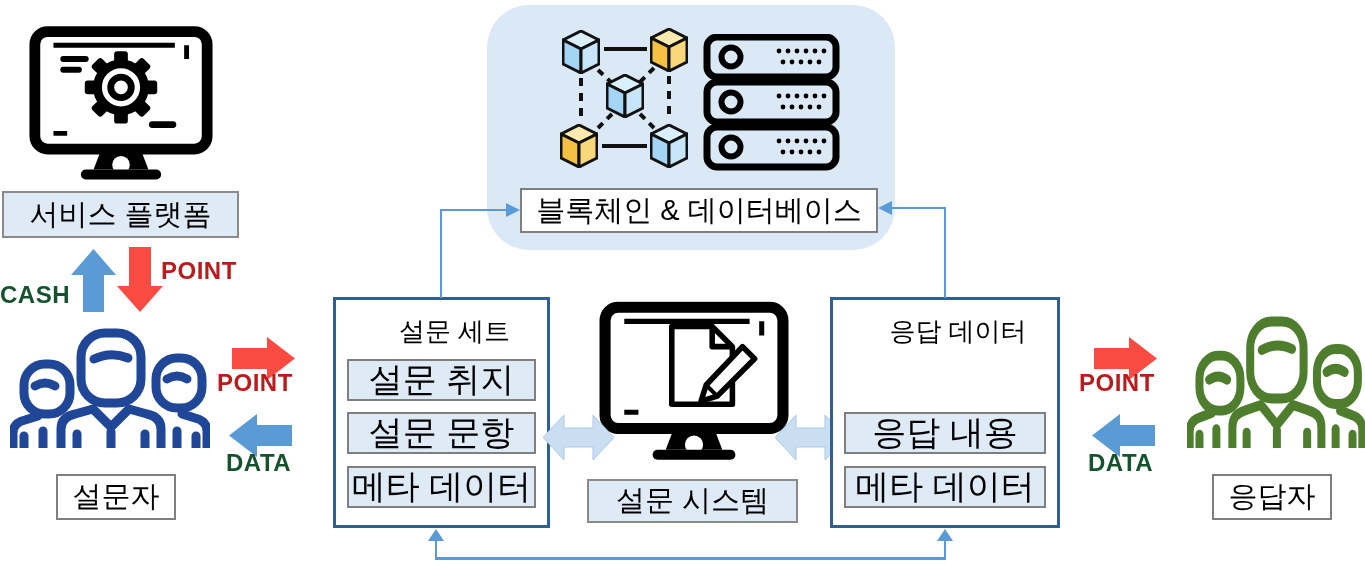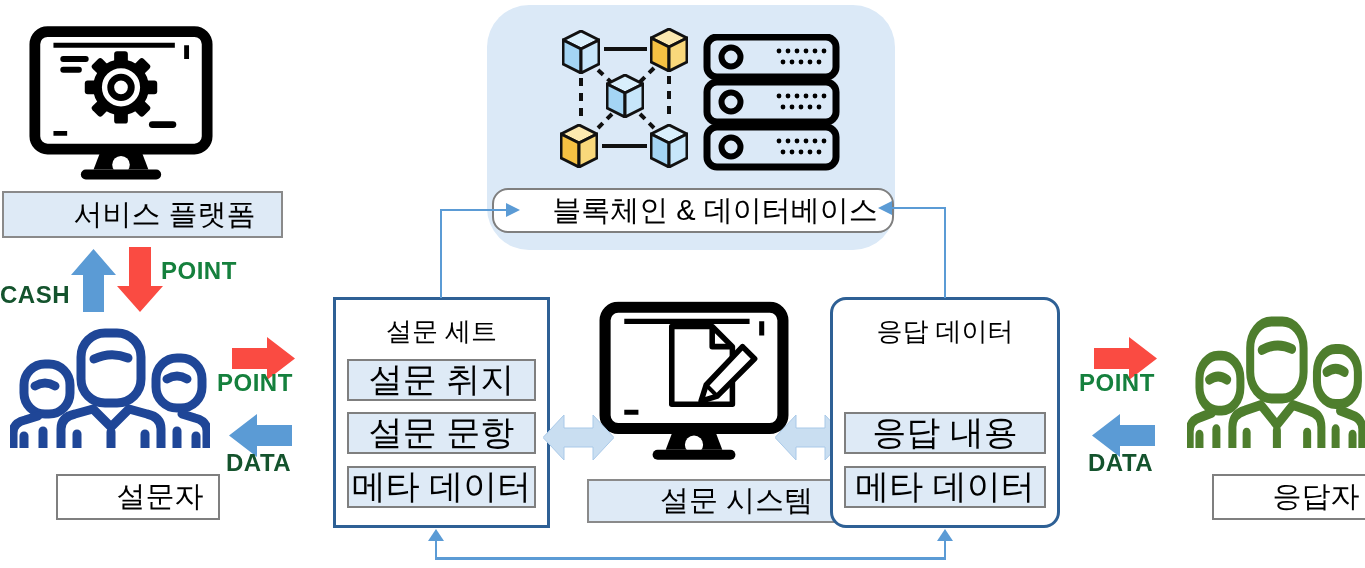--- a/index.html
+++ b/index.html
@@ -1,30 +1,30 @@
 <!DOCTYPE html>
 <html><head>
 <meta charset="utf-8">
 <style>
   html,body{margin:0;padding:0;background:#fff;}
   #canvas{position:relative;width:1365px;height:568px;background:#ffffff;overflow:hidden;
           font-family:"Liberation Sans","DejaVu Sans",sans-serif;}
   .abs{position:absolute;}
   
   .lbl{position:absolute;display:flex;align-items:center;justify-content:center;
-       color:#000;background:#DEEAF6;border:2px solid #8a8a8a;font-size:29px;white-space:nowrap;padding-left:44px;}
+       color:#000;background:#DEEAF6;border:2px solid #8a8a8a;font-size:29px;white-space:nowrap;}
   .lbl.white{background:#ffffff;border-color:#7f7f7f;}
   
   .bigbox{position:absolute;background:#ffffff;border:3px solid #2E6095;}
-  .bigbox .title{position:absolute;top:14px;left:0;width:100%;text-align:center;font-size:26px;color:#000;}
+  .bigbox .title{position:absolute;top:14px;left:0;width:100%;text-align:center;font-size:26px;color:#000;padding-left:13px;}
   .inner{position:absolute;left:11px;right:11px;height:38px;background:#DEEAF6;border:2px solid #7f7f7f;
          display:flex;align-items:center;justify-content:center;font-size:34px;color:#000;}
   
   .flowlbl{position:absolute;font-weight:bold;font-size:24px;letter-spacing:.5px;}
-  .red{color:#15803d;}
+  .red{color:#b91c1c;}
   .bluetxt{color:#14532d;}
   
   .cline{position:absolute;background:#5B9BD5;}
   .tri{position:absolute;width:0;height:0;}
   .tri-r{border-top:7px solid transparent;border-bottom:7px solid transparent;border-left:14px solid #5B9BD5;}
   .tri-l{border-top:7px solid transparent;border-bottom:7px solid transparent;border-right:14px solid #5B9BD5;}
   .tri-u{border-left:8px solid transparent;border-right:8px solid transparent;border-bottom:12px solid #5B9BD5;}
   
   .bccont{position:absolute;background:#DBE9F7;border-radius:42px;}
   svg{display:block;}
@@ -157,21 +157,21 @@
     <use href="#cube-yellow" x="98" y="0" width="38" height="44"></use>
     <use href="#cube-blue" x="54" y="46" width="38" height="44"></use>
     <use href="#cube-yellow" x="8" y="96" width="38" height="44"></use>
     <use href="#cube-blue" x="98" y="96" width="38" height="44"></use>
   </svg>
 
   <svg class="abs" style="left:703px;top:34px;" width="137" height="138" viewBox="0 0 137 138">
     <use href="#sym-server"></use>
   </svg>
 
-  <div class="lbl white" style="left:492px;top:188px;width:354px;height:41px;border-radius:16px;">
+  <div class="lbl white" style="left:520px;top:188px;width:354px;height:41px;">
     <span>블록체인 &amp; 데이터베이스</span>
   </div>
 
   <svg class="abs" style="left:28px;top:24px;" width="186" height="160" viewBox="0 0 190 160">
     <use href="#sym-monitor"></use>
     <path d="M36,34 h23 M36,45 h16" stroke="#000" stroke-width="6" stroke-linecap="round"></path>
     <path d="M127,101 h21" stroke="#000" stroke-width="7" stroke-linecap="round"></path>
     <g transform="translate(95,63)">
       <g fill="#000">
         <rect x="-7" y="-37" width="14" height="16" rx="3"></rect>
@@ -240,21 +240,21 @@
     <polygon points="0,22.5 21,0 21,13 50,13 50,0 71,22.5 50,45 50,32 21,32 21,45" fill="#C9DEF1" stroke="#A9C9E8" stroke-width="1"></polygon>
   </svg>
   <svg class="abs" style="left:775px;top:415px;" width="71" height="45" viewBox="0 0 71 45">
     <polygon points="0,22.5 21,0 21,13 50,13 50,0 71,22.5 50,45 50,32 21,32 21,45" fill="#C9DEF1" stroke="#A9C9E8" stroke-width="1"></polygon>
   </svg>
 
   <div class="lbl" style="left:587px;top:479px;width:207px;height:40px;">
     <span>설문 시스템</span>
   </div>
 
-  <div class="bigbox" style="left:830px;top:297px;width:224px;height:225px;border-radius:16px;">
+  <div class="bigbox" style="left:830px;top:297px;width:224px;height:225px;">
     <div class="title">응답 데이터</div>
     <div class="inner" style="top:112px;">응답 내용</div>
     <div class="inner" style="top:166px;">메타 데이터</div>
   </div>
 
   <svg class="abs" style="left:1094px;top:337px;" width="63" height="43" viewBox="0 0 63 43">
     <polygon points="0,11 35,11 35,0 63,21.5 35,43 35,32 0,32" fill="#FA4B42"></polygon>
   </svg>
   <div class="flowlbl red" style="left:1079px;top:369px;">POINT</div>
   <svg class="abs" style="left:1092px;top:414px;" width="63" height="43" viewBox="0 0 63 43">

